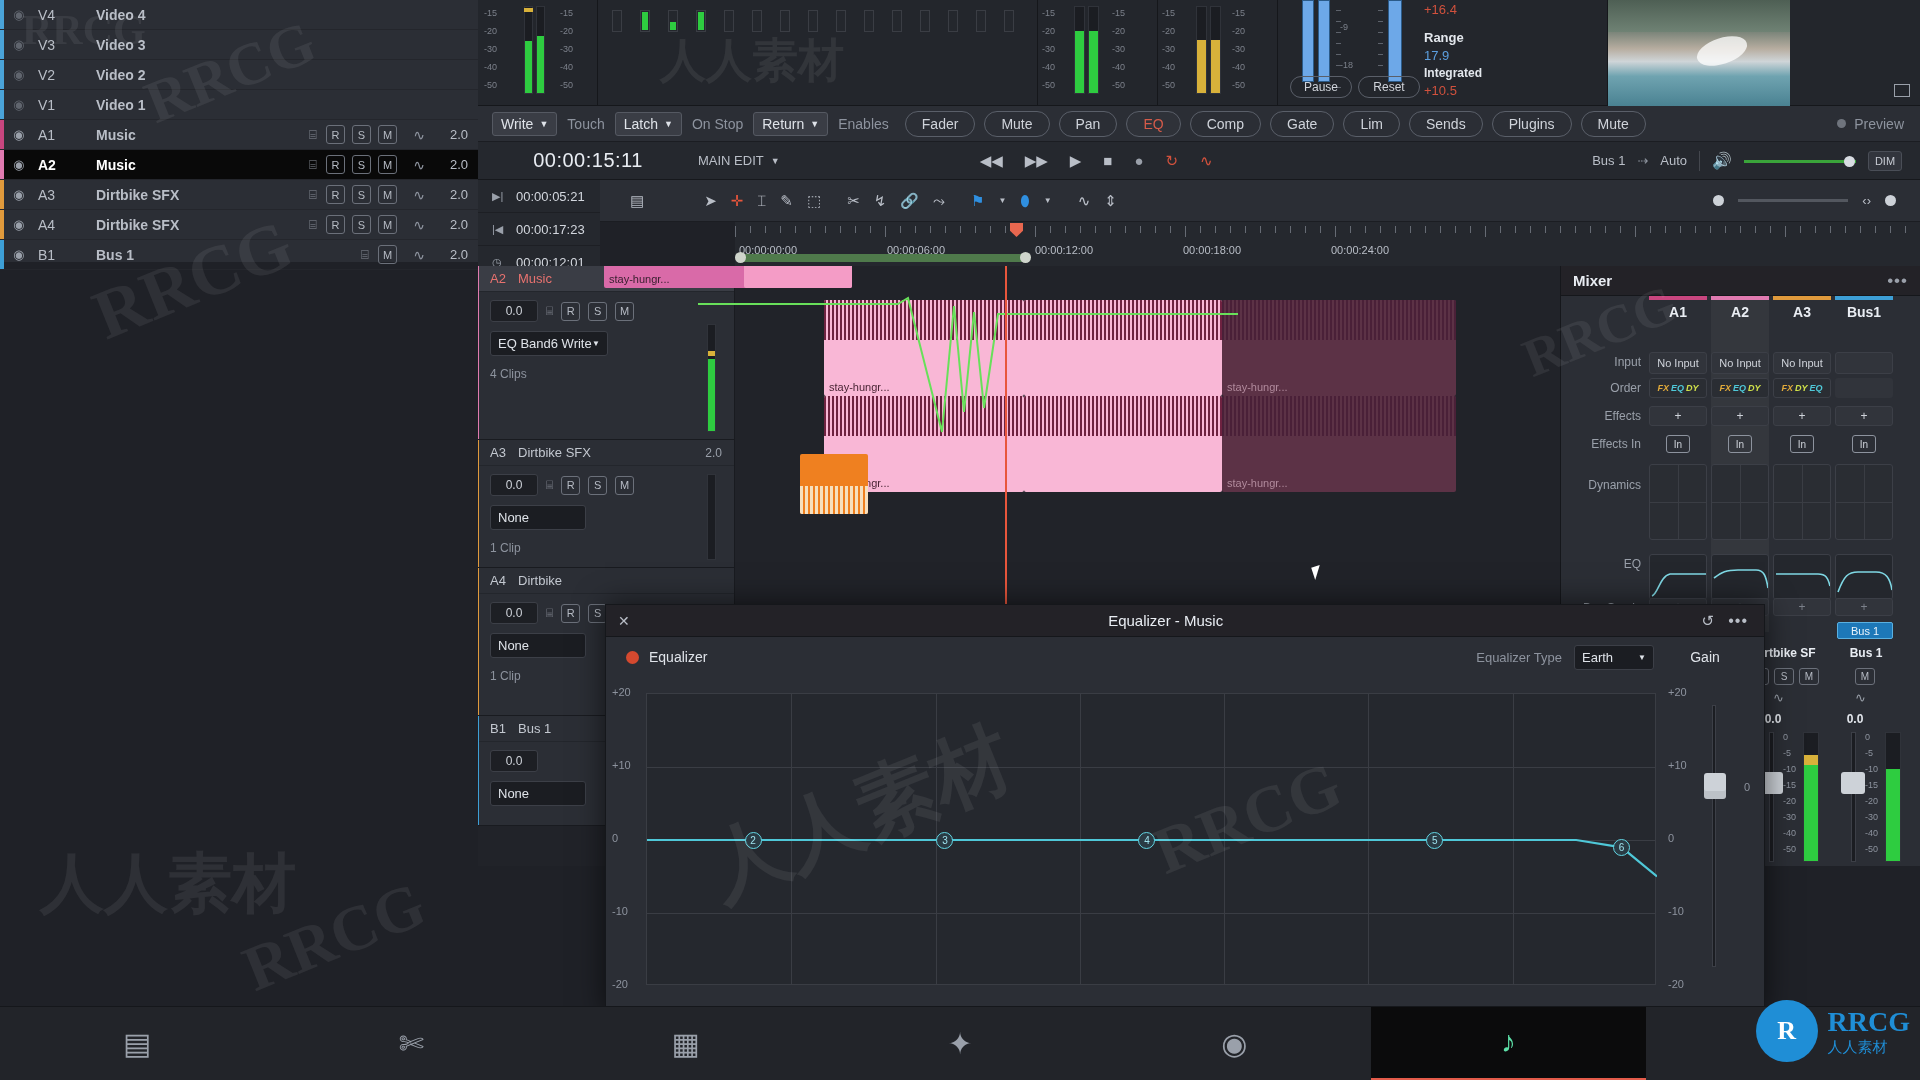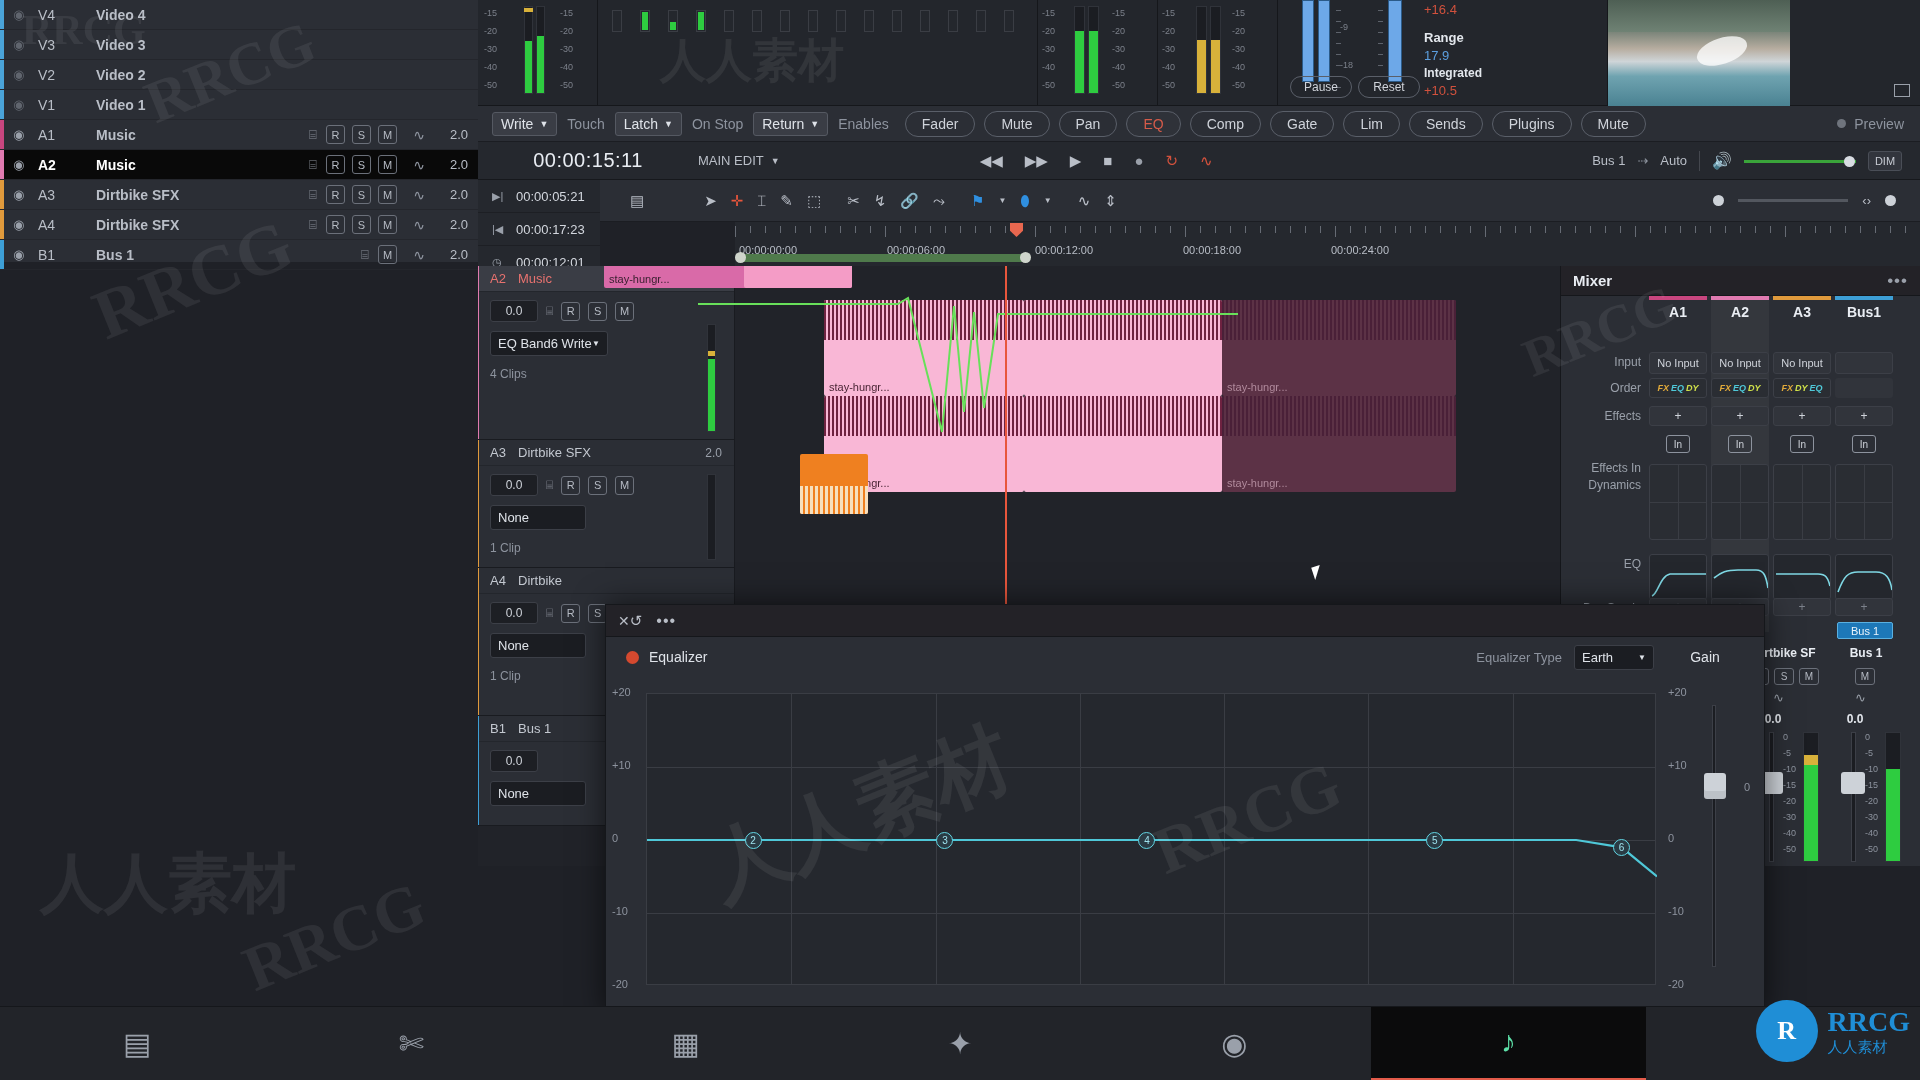--- a/index.html
+++ b/index.html
@@ -745,21 +745,21 @@
           <span style="font-size:9px;font-style:italic;font-weight:bold;margin:0 1px;color:#e0a93a;">FX</span>
           <span style="font-size:9px;font-style:italic;font-weight:bold;margin:0 1px;color:#cfe04a;">DY</span>
           <span style="font-size:9px;font-style:italic;font-weight:bold;margin:0 1px;color:#4fc8d8;">EQ</span>
         </div>
         <div class="mx-cell" style="position: absolute; left: 274px; top: 82px; width: 58px; height: 20px; border: none;"></div>
         <div class="mx-rowlbl" style="position:absolute;left:0;top:113px;width:80px;">Effects</div>
         <div class="mx-cell" style="position:absolute;left:88px;top:110px;width:58px;height:20px;">+</div>
         <div class="mx-cell" style="position:absolute;left:150px;top:110px;width:58px;height:20px;">+</div>
         <div class="mx-cell" style="position:absolute;left:212px;top:110px;width:58px;height:20px;">+</div>
         <div class="mx-cell" style="position:absolute;left:274px;top:110px;width:58px;height:20px;">+</div>
-        <div class="mx-rowlbl" style="position:absolute;left:0;top:141px;width:80px;margin-top:24px;">Effects In</div>
+        <div class="mx-rowlbl" style="position:absolute;left:0;top:141px;width:80px;">Effects In</div>
         <div class="mx-cell" style="position: absolute; left: 88px; top: 138px; width: 58px; height: 20px; border: none; background: transparent;">
           <div style="width:24px;height:18px;border:1px solid #8d939e;border-radius:3px;font-size:10px;display:flex;align-items:center;justify-content:center;color:#cfd3da;">In</div>
         </div>
         <div class="mx-cell" style="position: absolute; left: 150px; top: 138px; width: 58px; height: 20px; border: none; background: transparent;">
           <div style="width:24px;height:18px;border:1px solid #8d939e;border-radius:3px;font-size:10px;display:flex;align-items:center;justify-content:center;color:#cfd3da;">In</div>
         </div>
         <div class="mx-cell" style="position: absolute; left: 212px; top: 138px; width: 58px; height: 20px; border: none; background: transparent;">
           <div style="width:24px;height:18px;border:1px solid #8d939e;border-radius:3px;font-size:10px;display:flex;align-items:center;justify-content:center;color:#cfd3da;">In</div>
         </div>
         <div class="mx-cell" style="position: absolute; left: 274px; top: 138px; width: 58px; height: 20px; border: none; background: transparent;">
@@ -847,20 +847,21 @@
         <div style="position:absolute;left:304px;top:212px;font-size:9px;color:#8d939e;">-50</div>
         <div style="position:absolute;left:324px;top:100px;width:16px;height:130px;background:#1b1d22;border:1px solid #30333a;">
           <div style="position:absolute;left:0;bottom:0;width:100%;height:72%;background:#2ecc40;"></div>
         </div>
       </div>
   </div>
 
   <div id="eqdlg" class="abs">
     <div id="eqtitle">
       <span style="margin-left:12px;font-size:14px;color:#b9bec7;">✕</span>
+      <span class="t">Equalizer - Music</span>
       <span style="margin-right:14px;font-size:15px;color:#b9bec7;">↺</span>
       <span style="margin-right:16px;font-size:16px;color:#b9bec7;letter-spacing:1px;">•••</span>
     </div>
 
     <div id="eqsub">
       <span class="eqdot"></span>
       <span style="font-size:14px;color:#dfe3e9;">Equalizer</span>
       <span style="margin-left:auto;display:flex;align-items:center;gap:12px;">
         <span style="font-size:13px;color:#8d939e;">Equalizer Type</span>
         <span class="dd" style="width:80px;">

